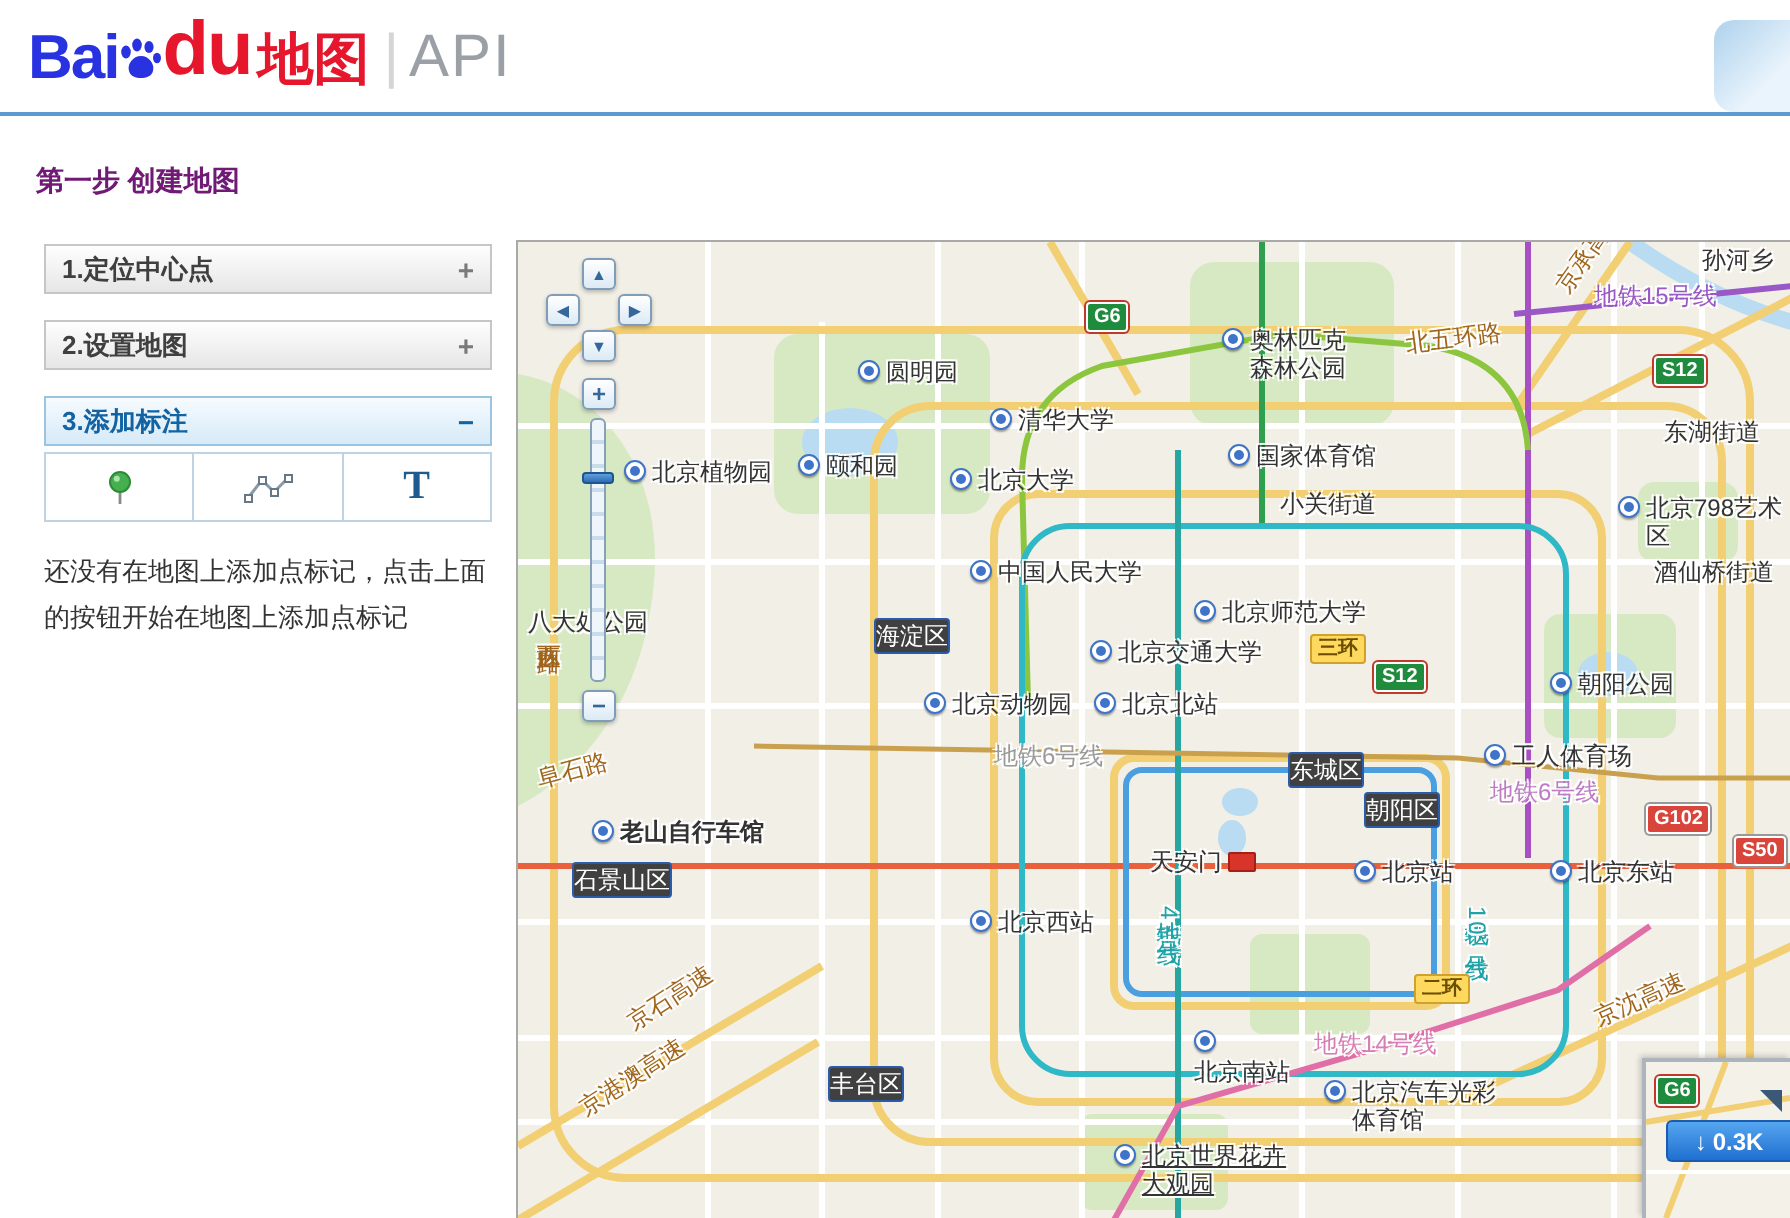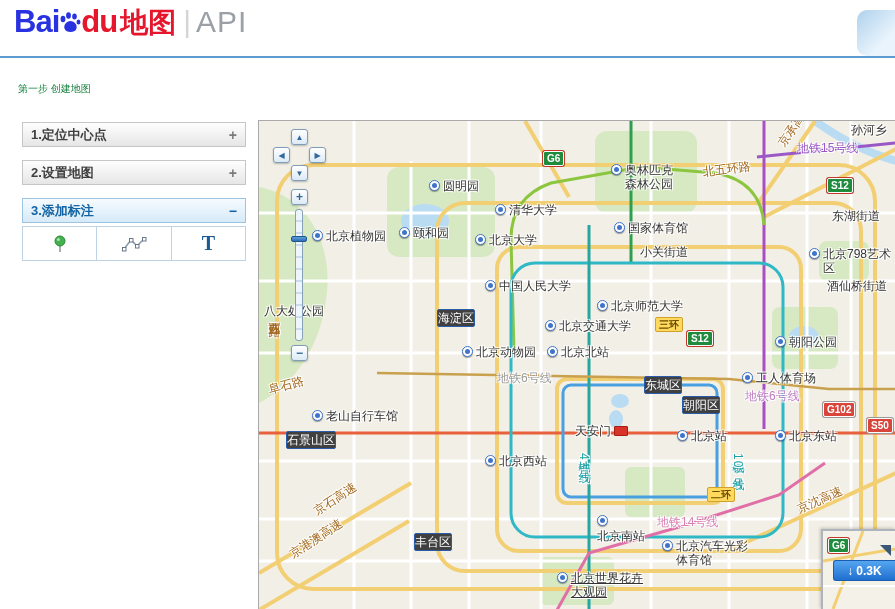--- a/index.html
+++ b/index.html
@@ -8,30 +8,30 @@
     width:895px; height:609px; overflow:hidden; position:relative;
     background:#fff; font-family:"Liberation Sans","DejaVu Sans",sans-serif;
   }
 
   
   .header { position:absolute; left:0; top:0; width:895px; height:58px;
     background:#fff; border-bottom:2px solid #5b9bd0; }
   .logo { position:absolute; left:14px; top:6px; display:flex; align-items:flex-end; }
   .logo .bai { font-size:31px; font-weight:bold; color:#2932e1; letter-spacing:-1px; line-height:1; }
   .logo .paw { margin:0 -1px 2px -1px; }
-  .logo .du  { font-size:31px; font-weight:bold; color:#e6162d; letter-spacing:-1px; line-height:1; }
+  .logo .du  { font-size:38px; font-weight:bold; color:#e6162d; letter-spacing:-1px; line-height:1; }
   .logo .prod{ font-size:28px; font-weight:bold; color:#e6162d; margin-left:3px; line-height:1.05; }
   .logo .pipe{ font-size:30px; color:#d5d5d5; margin:0 5px 0 7px; font-weight:100; line-height:1; }
   .logo .api { font-size:30px; color:#9aa0a6; letter-spacing:1px; line-height:1; }
   .header-wave { position:absolute; right:0; top:10px; width:38px; height:46px;
     background:linear-gradient(135deg,#aed1ec,#e9f4fc 70%); border-radius:10px 0 0 10px; }
 
   
-  .step-title { position:absolute; left:18px; top:82px; font-size:10px;
-    font-weight:normal; color:#15803d; }
+  .step-title { position:absolute; left:18px; top:82px; font-size:14px;
+    font-weight:bold; color:#701a75; }
 
   
   .sidebar { position:absolute; left:22px; top:122px; width:224px; }
   .panel-h { display:flex; justify-content:space-between; align-items:center;
     height:25px; padding:0 8px; margin-bottom:13px; border:1px solid #c6c6c6;
     background:linear-gradient(#fefefe,#e6e6e6); font-size:13px; font-weight:bold;
     color:#3f3f3f; cursor:pointer; }
   .panel-h .tog { font-size:14px; color:#7a7a7a; font-weight:bold; }
   .panel-h.active { background:linear-gradient(#f6fbff,#d6eaf8); border-color:#9cc4e0; color:#1363a2; margin-bottom:3px; }
   .panel-h.active .tog { color:#1363a2; }
@@ -161,20 +161,21 @@
         <rect x="8.5" y="2.5" width="3.5" height="3.5" fill="#fff" stroke="#667788"></rect>
         <rect x="14.5" y="8.5" width="3.5" height="3.5" fill="#fff" stroke="#667788"></rect>
         <rect x="21.5" y="1.5" width="3.5" height="3.5" fill="#fff" stroke="#667788"></rect>
       </svg>
     </button>
     <button class="tool">
       <span class="tglyph">T</span>
     </button>
   </div>
 
+  <div class="hint">还没有在地图上添加点标记，点击上面的按钮开始在地图上添加点标记</div>
 </div>
 
 <div class="map">
   <svg class="map-bg" width="637" height="489" viewBox="0 0 637 489">
     <rect width="637" height="489" fill="#f2efe6"></rect>
 
     <path d="M0,66 C45,74 78,120 66,185 C58,235 28,268 0,282 Z" fill="#d7e9c3"></path>
     <rect x="128" y="46" width="108" height="90" rx="12" fill="#d7e9c3"></rect>
     <rect x="336" y="10" width="102" height="82" rx="12" fill="#d7e9c3"></rect>
     <rect x="513" y="186" width="66" height="62" rx="8" fill="#d7e9c3"></rect>
@@ -264,21 +265,21 @@
       <div class="mlabel t-poi" style="left: 516px; top: 214px;"><span class="poi-ic"></span><span class="txt">朝阳公园</span></div>
       <div class="mlabel t-poi" style="left: 203px; top: 224px;"><span class="poi-ic"></span><span class="txt">北京动物园</span></div>
       <div class="mlabel t-poi" style="left: 288px; top: 224px;"><span class="poi-ic"></span><span class="txt">北京北站</span></div>
       <div class="mlabel t-poi" style="left: 483px; top: 250px;"><span class="poi-ic"></span><span class="txt">工人体育场</span></div>
       <div class="mlabel t-metro" style="left: 238px; top: 250px; color: rgb(155, 155, 155);"><span class="txt">地铁6号线</span></div>
       <div class="mlabel t-district" style="left: 385px; top: 255px;"><span class="txt">东城区</span></div>
       <div class="mlabel t-road" style="left: 8px; top: 262px; transform: rotate(-15deg);"><span class="txt">阜石路</span></div>
       <div class="mlabel t-metro" style="left: 486px; top: 268px; color: rgb(189, 124, 196);"><span class="txt">地铁6号线</span></div>
       <div class="mlabel t-district" style="left: 423px; top: 275px;"><span class="txt">朝阳区</span></div>
       <div class="mlabel t-badge-r" style="left: 564px; top: 281px;"><span class="txt">G102</span></div>
-      <div class="mlabel t-poi" style="left: 53px; top: 288px;"><span class="poi-ic"></span><span class="txt">老山自行车馆</span></div>
+      <div class="mlabel t-poi" style="left: 37px; top: 288px; font-weight: bold;"><span class="poi-ic"></span><span class="txt">老山自行车馆</span></div>
       <div class="mlabel t-badge-r" style="left: 608px; top: 297px;"><span class="txt">S50</span></div>
       <div class="mlabel t-poi-red" style="left: 316px; top: 303px;"><span class="txt">天安门</span><span class="red-ic"></span></div>
       <div class="mlabel t-poi" style="left: 418px; top: 308px;"><span class="poi-ic"></span><span class="txt">北京站</span></div>
       <div class="mlabel t-poi" style="left: 516px; top: 308px;"><span class="poi-ic"></span><span class="txt">北京东站</span></div>
       <div class="mlabel t-district" style="left: 27px; top: 310px;"><span class="txt">石景山区</span></div>
       <div class="mlabel t-metro vertical" style="left: 318px; top: 330px; color: rgb(31, 163, 168);"><span class="txt">地铁4号线</span></div>
       <div class="mlabel t-poi" style="left: 226px; top: 333px;"><span class="poi-ic"></span><span class="txt">北京西站</span></div>
       <div class="mlabel t-metro vertical" style="left: 472px; top: 330px; color: rgb(31, 163, 168);"><span class="txt">地铁10号线</span></div>
       <div class="mlabel t-badge-y" style="left: 448px; top: 366px;"><span class="txt">二环</span></div>
       <div class="mlabel t-road" style="left: 536px; top: 382px; transform: rotate(-24deg);"><span class="txt">京沈高速</span></div>

